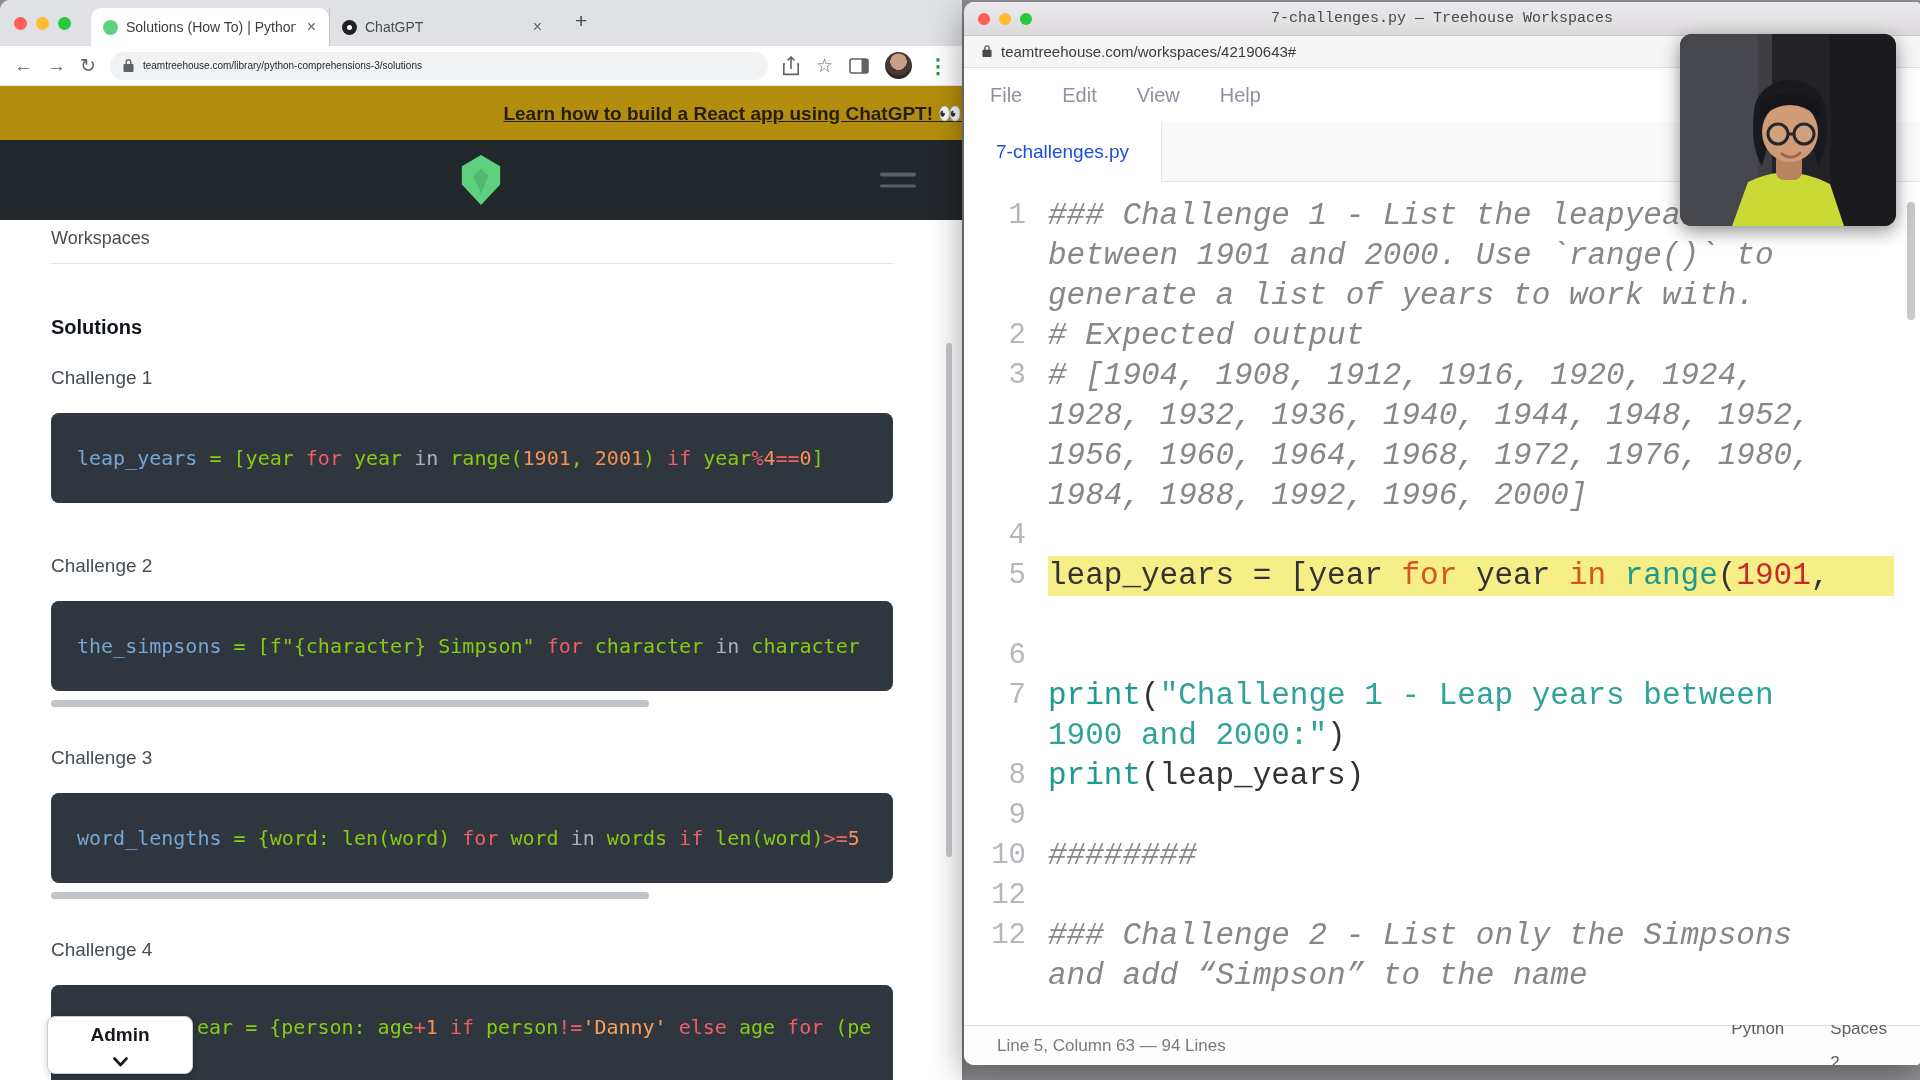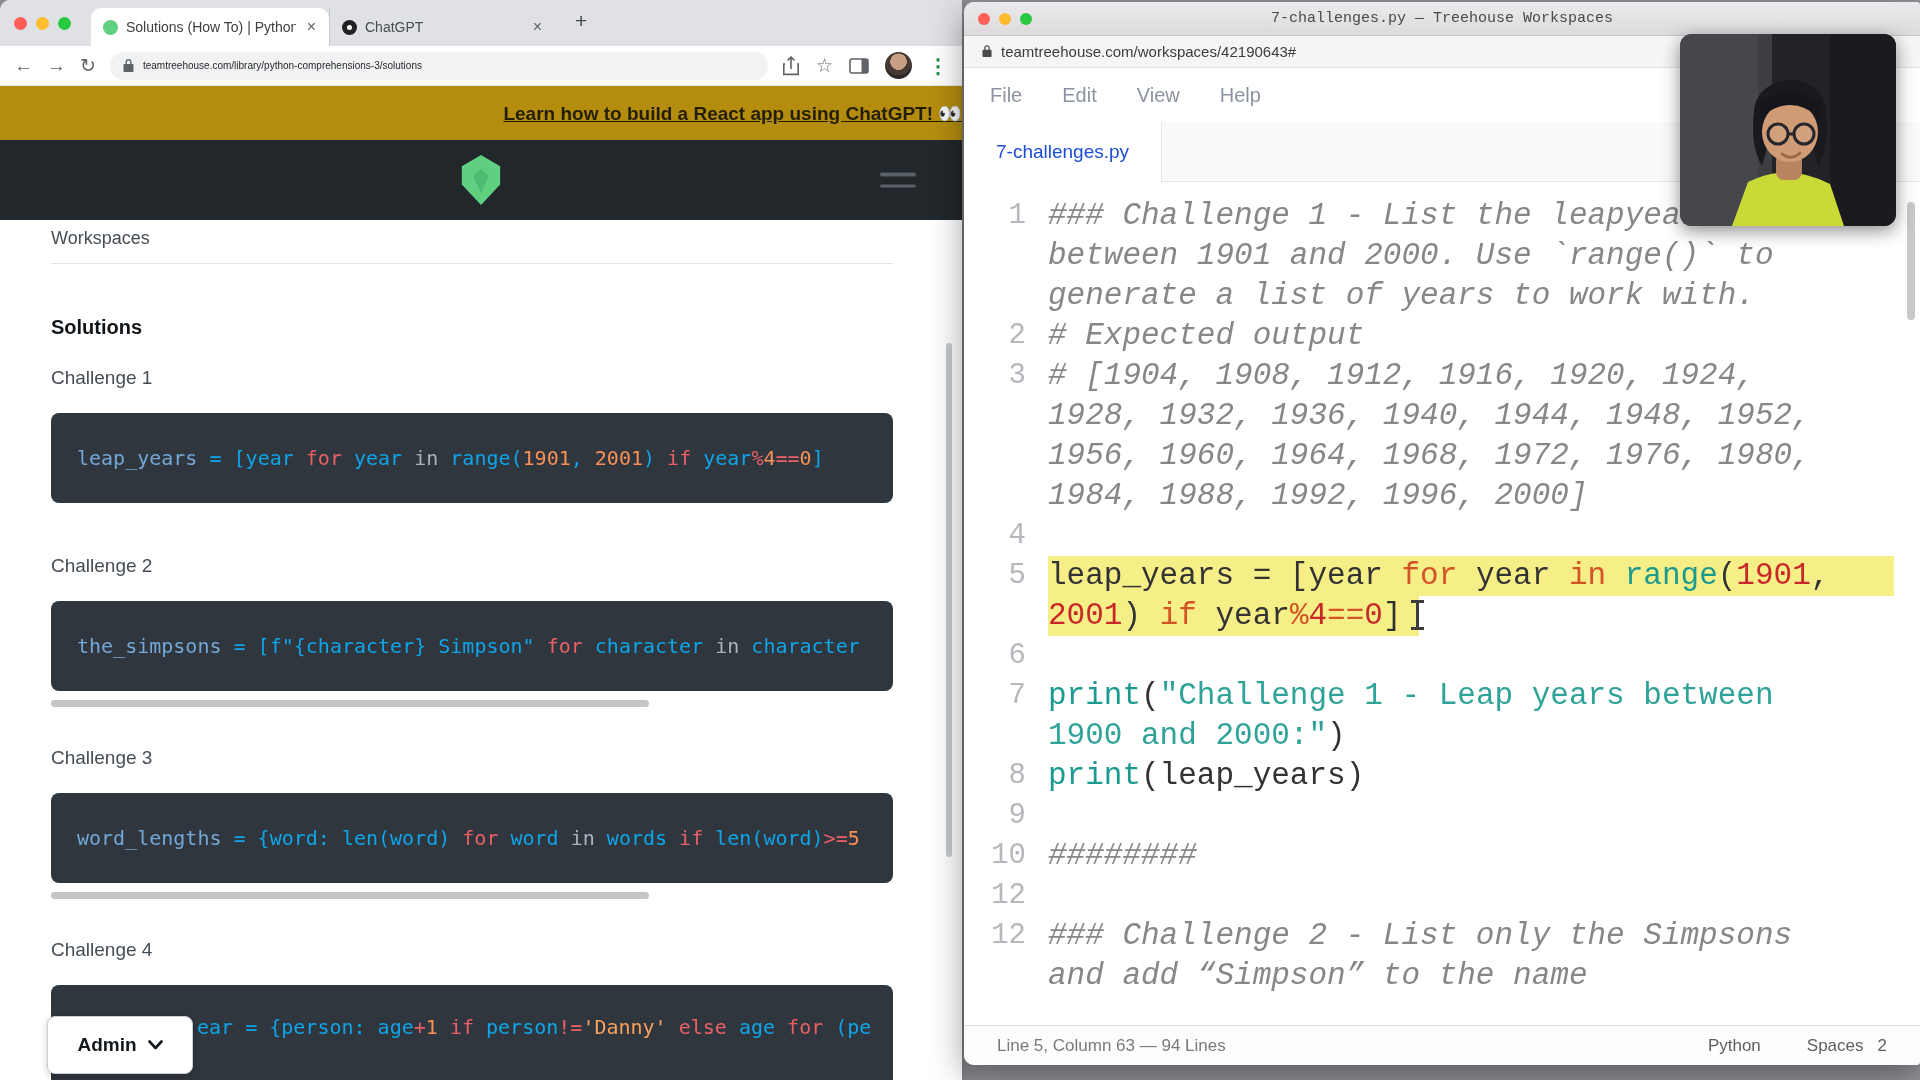--- a/index.html
+++ b/index.html
@@ -52,35 +52,35 @@
   .section-label { font-size:18px; color:#454d55; }
   .page hr { border:none; border-top:1px solid #e0e4e7; width:842px; margin-top:14px; }
   .page-heading { font-size:20px; font-weight:bold; color:#10151a; margin-top:52px; }
   .challenge-label { font-size:19px; color:#454d55; }
   .ml1 { margin-top:28px; } .ml2 { margin-top:52px; } .ml3 { margin-top:40px; } .ml4 { margin-top:40px; }
 
   .codeblock { width:842px; height:90px; background:#2f363d; border-radius:8px; margin-top:24px;
     display:flex; align-items:center; padding:0 26px;
     font-family:"DejaVu Sans Mono", monospace; font-size:20px; white-space:pre; overflow:hidden; }
   .codeblock.block4 { height:132px; align-items:flex-start; padding-top:30px; padding-left:146px; }
-  .codeblock .tk-plain { color:#0ea5e9; }
+  .codeblock .tk-plain { color:#84cc16; }
   .codeblock .tk-var { color:#74a7d8; }
   .codeblock .tk-kw { color:#ec5f66; }
   .codeblock .tk-mut { color:#a9b2bc; }
   .codeblock .tk-num { color:#f99157; }
   .codeblock .tk-str { color:#f9a05c; }
   .hscroll { width:598px; height:7px; border-radius:4px; background:#c2c4c7; margin-top:9px; }
 
   .left-vscroll { position:absolute; right:10px; top:343px; width:6px; height:514px;
     background:#c5c8cc; border-radius:3px; }
 
   .admin-btn { position:absolute; left:47px; bottom:6px; width:146px; height:58px; background:#fff;
     border:1px solid #c9ced4; border-radius:8px; box-shadow:0 2px 7px rgba(0,0,0,.2);
     display:flex; align-items:center; justify-content:center; gap:11px;
-    font-size:19px; font-weight:bold; color:#14191e; z-index:5; }
+    font-size:19px; font-weight:bold; color:#14191e; z-index:5;flex-direction:column; }
 
   
   .right-window { position:absolute; left:964px; top:2px; width:956px; height:1063px;
     background:#fff; border-radius:10px 4px 4px 10px; box-shadow:0 10px 34px rgba(0,0,0,.4); overflow:hidden; }
 
   .titlebar { height:34px; background:linear-gradient(#eceaec,#dcdadc); border-bottom:1px solid #c7c4c7;
     position:relative; display:flex; align-items:center; justify-content:center;
     font-size:15px; color:#4a4a4a;font-family:Liberation Mono, monospace; }
   .titlebar .lights { position:absolute; left:14px; top:50%; transform:translateY(-50%); margin:0; }
   .titlebar .light { width:12px; height:12px; }
@@ -114,21 +114,21 @@
     margin-left:14px; vertical-align:-6px; position:relative; }
   .ibeam::before, .ibeam::after { content:""; position:absolute; left:-5px; width:13px; height:3px; background:#3c3c3c; }
   .ibeam::before { top:0; } .ibeam::after { bottom:0; }
 
   .right-vscroll { position:absolute; right:5px; top:20px; width:8px; height:118px;
     background:#c9c9c9; border-radius:4px; }
 
   .statusbar { height:40px; border-top:1px solid #e0e0e0; background:#fdfdfd;
     display:flex; align-items:center; padding:0 33px; font-size:17px; color:#7a7a7a; }
   .status-right { margin-left:auto; display:flex; gap:46px; color:#5f5f5f; }
-  .spaces { display:flex; gap:14px; }
+  .spaces { display:flex; gap:14px;flex-direction:column; }
 
   
   .webcam { position:absolute; left:1680px; top:34px; width:216px; height:192px;
     border-radius:12px; overflow:hidden; box-shadow:0 5px 18px rgba(0,0,0,.45); z-index:50; }
 
   svg.inline-icon { display:block; }
 </style>
 </head>
 <body>
 
@@ -293,21 +293,20 @@
         <div class="code-row">
           <div class="gutter">4</div>
           <div class="code-text"></div>
         </div>
         <div class="code-row">
           <div class="gutter">5</div>
           <div class="code-text hl-full"><span class="tk-plain">leap_years = [year </span><span class="tk-kw">for</span><span class="tk-plain"> year </span><span class="tk-kw">in</span><span class="tk-plain"> </span><span class="tk-fn">range</span><span class="tk-plain">(</span><span class="tk-num">1901</span><span class="tk-plain">,</span></div>
         </div>
         <div class="code-row">
           <div class="gutter"></div>
-          <div class="code-text hl-text"><span class="tk-num">2001</span><span class="tk-plain">) </span><span class="tk-kw">if</span><span class="tk-plain"> year</span><span class="tk-kw">%</span><span class="tk-num">4</span><span class="tk-kw">==</span><span class="tk-num">0</span><span class="tk-plain">]</span><span class="ibeam"></span></div>
         </div>
         <div class="code-row">
           <div class="gutter">6</div>
           <div class="code-text"></div>
         </div>
         <div class="code-row">
           <div class="gutter">7</div>
           <div class="code-text"><span class="tk-fn">print</span><span class="tk-plain">(</span><span class="tk-str">"Challenge 1 - Leap years between</span></div>
         </div>
         <div class="code-row">

